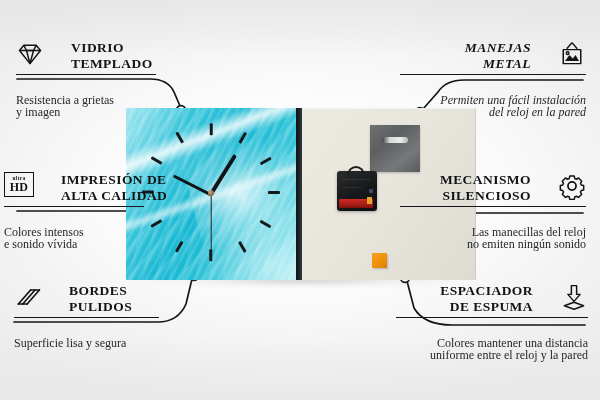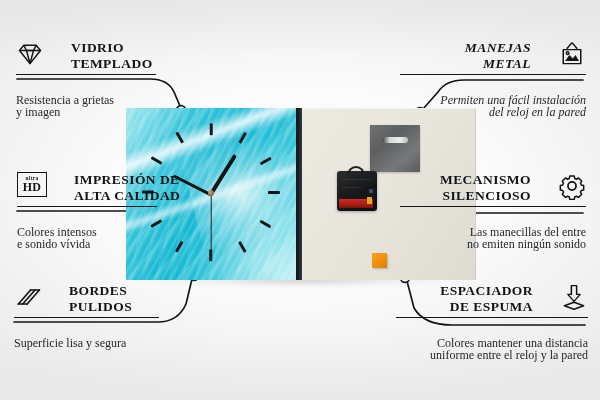--- a/index.html
+++ b/index.html
@@ -338,21 +338,21 @@
         <span>TEMPLADO</span>
       </span>
     </div>
     <div class="rule" style="width:140px;"></div>
     <div class="desc">
       <span>Resistencia a grietas</span><br>
       <span>y imagen</span>
     </div>
   </div>
 
-  <div class="callout left" style="left:17px; top:172px; width:160px;">
+  <div class="callout left" style="left:4px; top:172px; width:160px;">
     <div class="head">
       <span class="hd-box">
         <span class="u">ultra</span>
         <span class="h">HD</span>
       </span>
       <span class="titles">
         <span>IMPRESIÓN DE</span><br>
         <span>ALTA CALIDAD</span>
       </span>
     </div>
@@ -422,21 +422,21 @@
         <svg viewBox="0 0 32 32">
             <g fill="none" stroke="currentColor" stroke-width="2" stroke-linejoin="round">
           <path d="M13 3 h6 l.6 3.2 2.3 1 2.8-1.6 4.2 4.2 -1.6 2.8 1 2.3 3.2 .6 v6 l-3.2 .6 -1 2.3 1.6 2.8 -4.2 4.2 -2.8-1.6 -2.3 1 -.6 3.2 h-6 l-.6-3.2 -2.3-1 -2.8 1.6 -4.2-4.2 1.6-2.8 -1-2.3 -3.2-.6 v-6 l3.2-.6 1-2.3 -1.6-2.8 4.2-4.2 2.8 1.6 2.3-1 Z" transform="scale(.86) translate(2.6,2.4)"></path>
           <circle cx="16" cy="16" r="4.6"></circle>
         </g>
           </svg>
       </span>
     </div>
     <div class="rule" style="width:186px; margin-left:auto;"></div>
     <div class="desc">
-      <span>Las manecillas del entre</span><br>
+      <span>Las manecillas del reloj</span><br>
       <span>no emiten ningún sonido</span>
     </div>
   </div>
 
   <div class="callout right" style="right:12px; top:283px; width:192px;">
     <div class="head">
       <span class="titles">
         <span>ESPACIADOR</span><br>
         <span>DE ESPUMA</span>
       </span>

